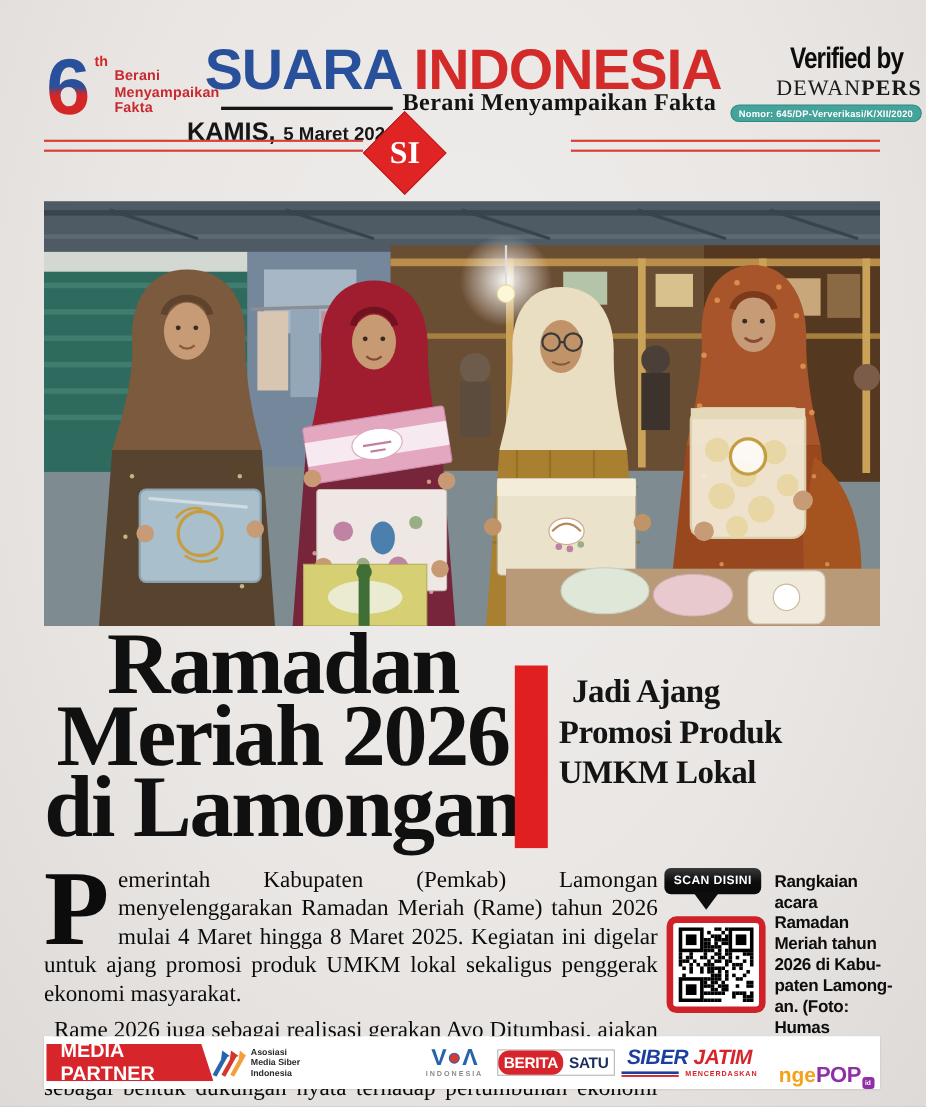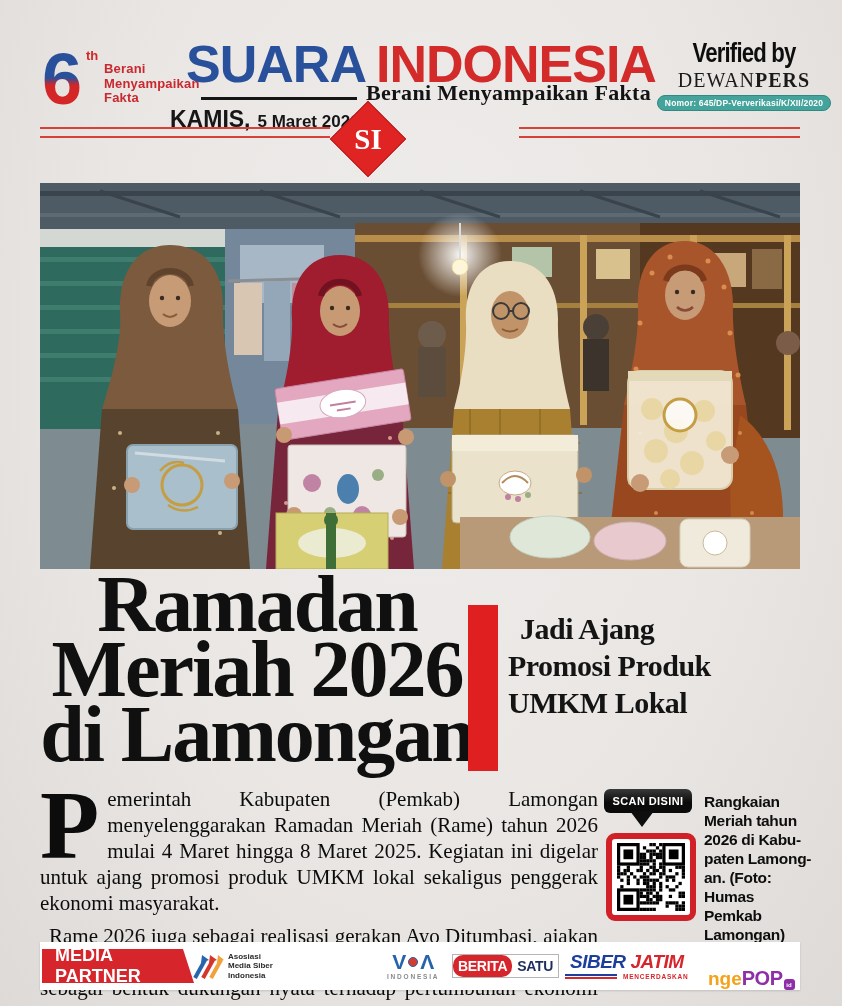--- a/index.html
+++ b/index.html
@@ -8,21 +8,21 @@
         font-family:"Liberation Sans", sans-serif;color:#111;}
   .abs{position:absolute;}
 
   
   .anniv-text{font-size:13px;font-weight:700;color:#c9282f;line-height:1.12;letter-spacing:.2px;}
   .masthead{left:0;right:0;top:34px;text-align:center;font-weight:800;font-size:52px;letter-spacing:-1px;white-space:nowrap;}
   .masthead .w1{color:#29509a;}
   .masthead .w2{color:#d32a2a;margin-left:10px;}
   .mast-line{left:201px;top:97px;width:156px;height:3px;background:#151515;}
   .mast-tagline{left:366px;top:80px;font-family:"Liberation Serif",serif;font-weight:700;font-size:22px;color:#131313;letter-spacing:.3px;}
-  .verified{left:650px;top:40px;width:188px;text-align:center;}
+  .verified{left:650px;top:40px;width:188px;text-align:right;}
   .verified .v1{font-size:27px;font-weight:900;letter-spacing:-1px;color:#0d0d0d;transform:scaleX(.82);transform-origin:center;line-height:1;}
   .verified .v2{font-family:"Liberation Serif",serif;font-size:20px;letter-spacing:1px;color:#1a1a1a;line-height:1.1;margin-top:2px;}
   .verified .v2 b{font-weight:700;}
   .verified .pill{display:inline-block;margin-top:4px;background:#44a39b;border:1px solid #2f8a82;color:#fff;
                   font-size:8.5px;font-weight:700;padding:2px 7px;border-radius:9px;letter-spacing:.2px;}
   .dateline{left:170px;top:106px;display:flex;align-items:baseline;gap:7px;}
   .dateline .day{font-size:23px;font-weight:800;color:#161616;}
   .dateline .rest{font-size:17px;font-weight:700;color:#161616;}
   .redline{top:127px;height:7px;border-top:2px solid #d8403a;border-bottom:2px solid #d8403a;}
   .rl-left{left:40px;width:290px;}
@@ -515,20 +515,21 @@
           <rect x="44" y="80" width="4" height="4"></rect>
           <rect x="72" y="80" width="4" height="4"></rect>
           <rect x="76" y="80" width="4" height="4"></rect>
           <rect x="80" y="80" width="4" height="4"></rect>
         </g>
     </svg>
   </div>
 
   <div class="abs caption">
     <div>Rangkaian</div>
+    <div>acara Ramadan</div>
     <div>Meriah tahun</div>
     <div>2026 di Kabu-</div>
     <div>paten Lamong-</div>
     <div>an. (Foto:</div>
     <div>Humas Pemkab</div>
     <div>Lamongan)</div>
   </div>
 
   <div class="abs partnerbar">
     <div class="abs mp-banner">MEDIA PARTNER</div>

